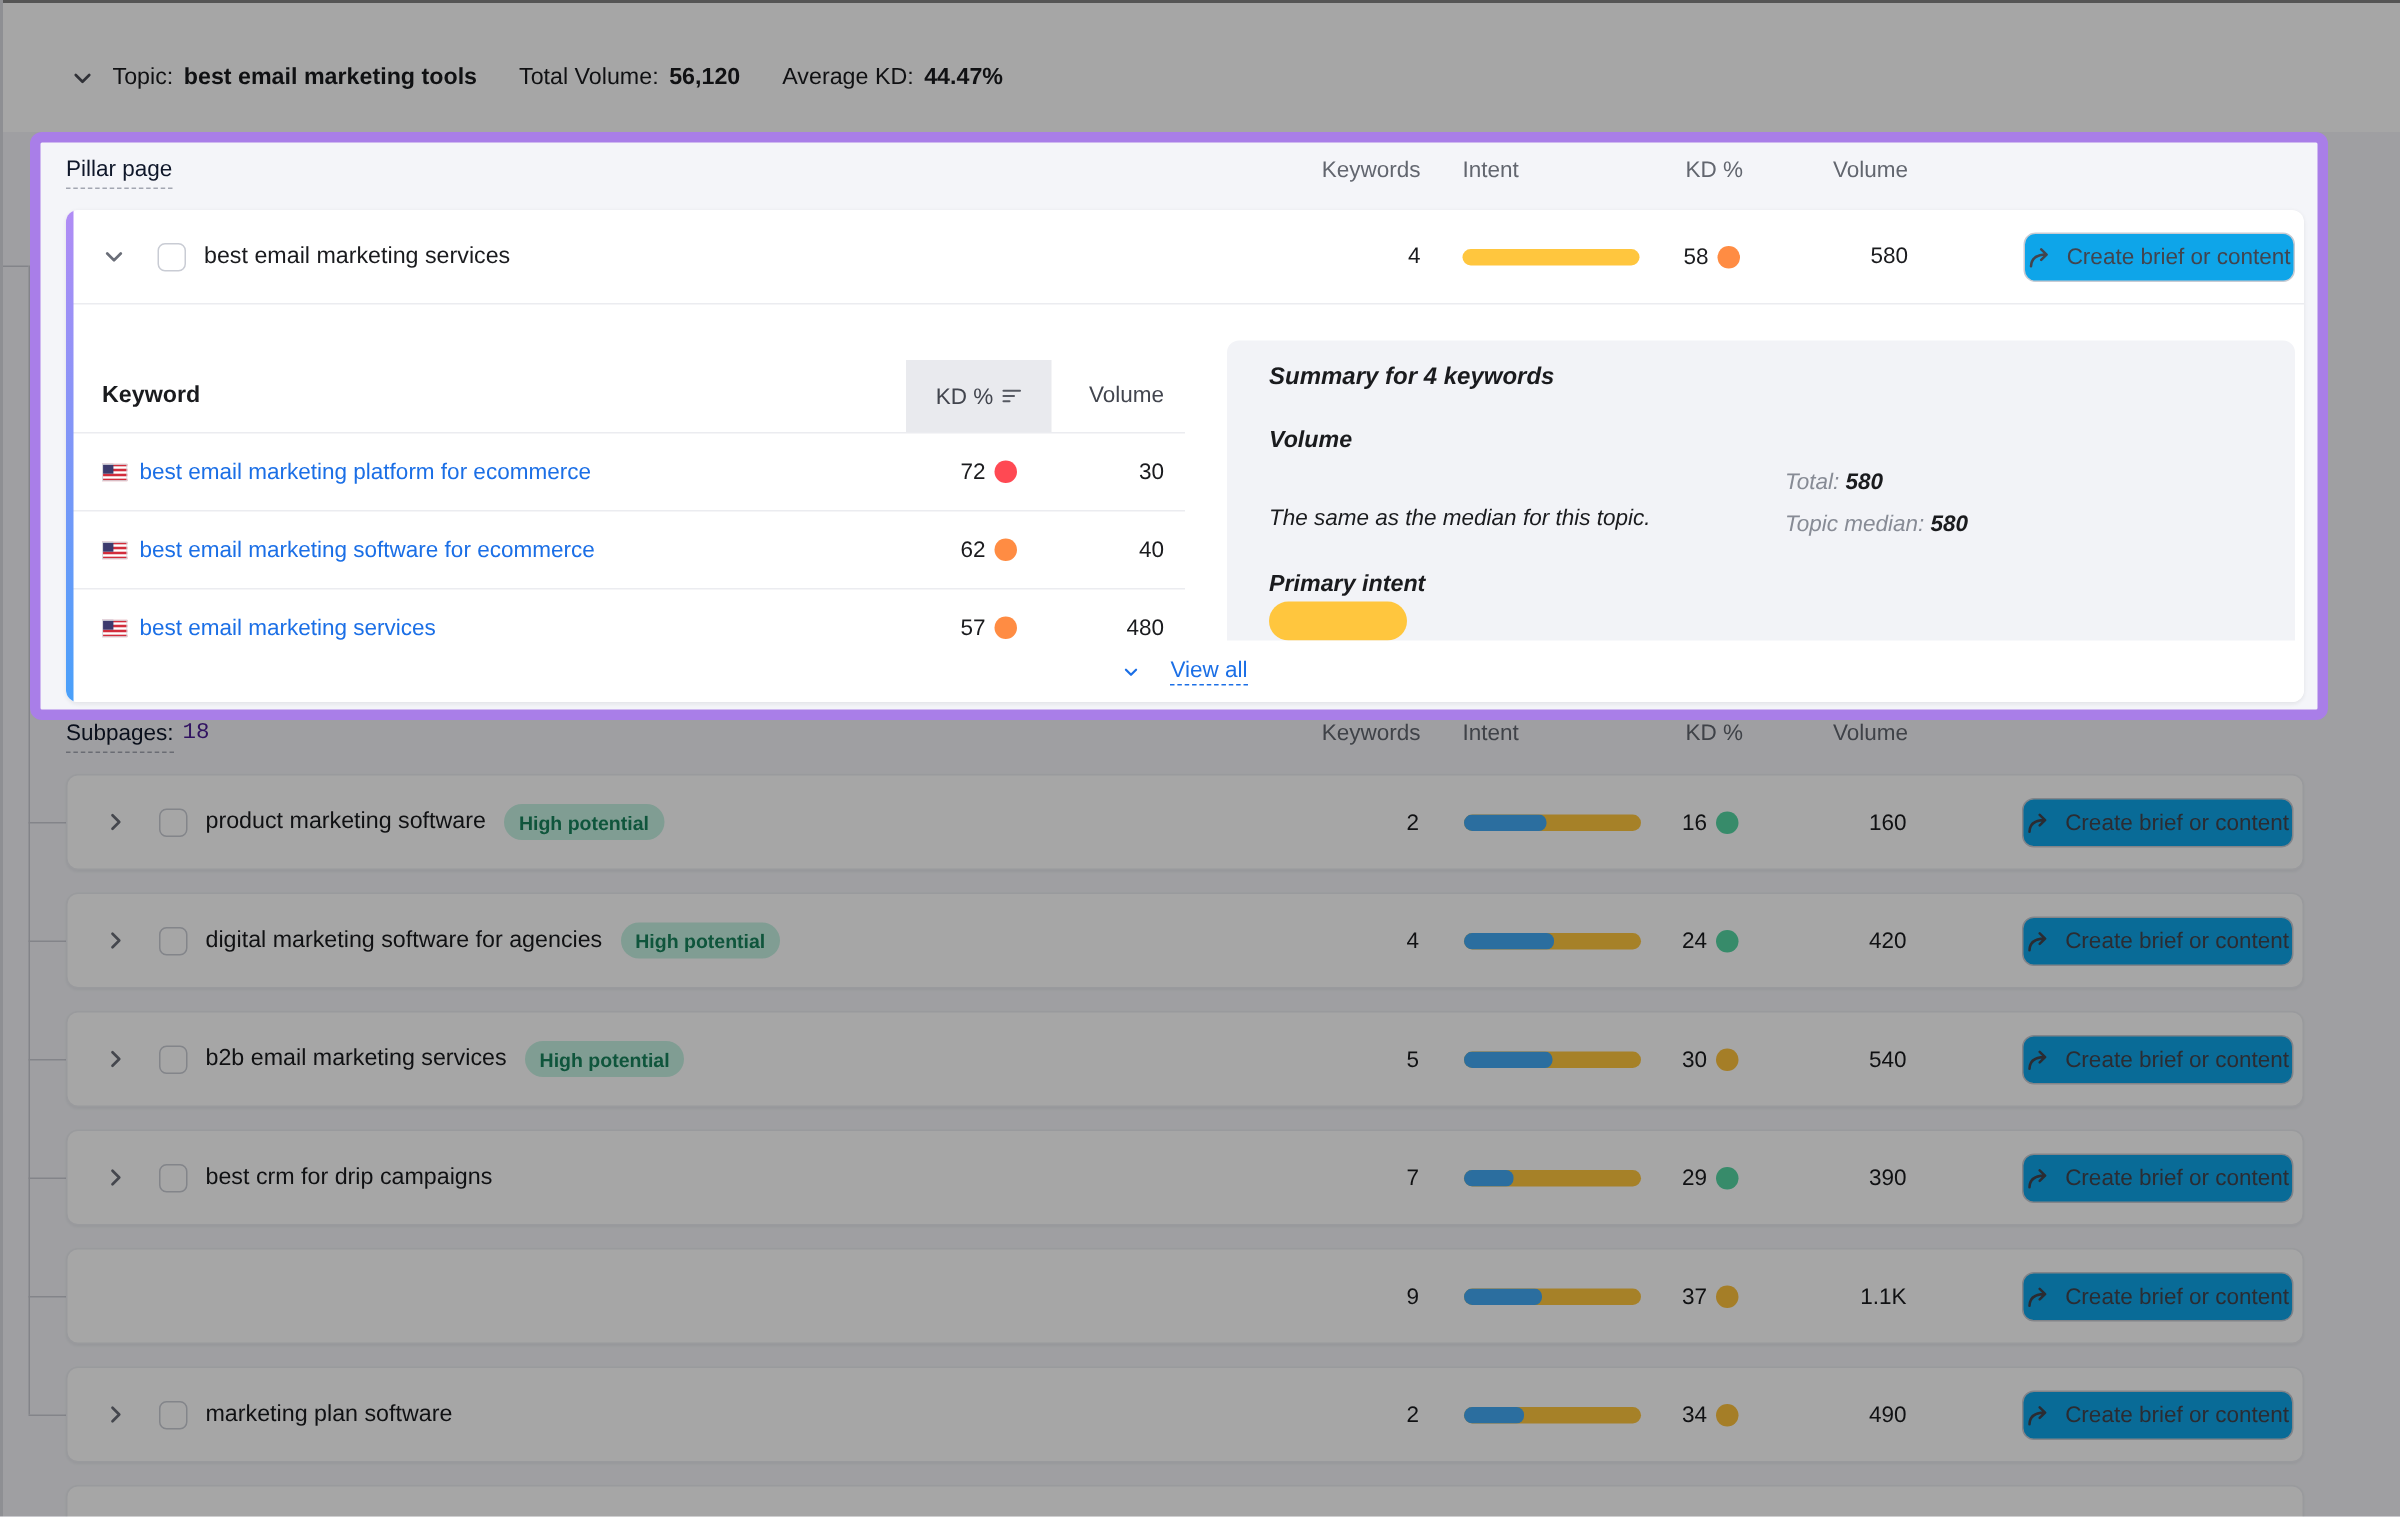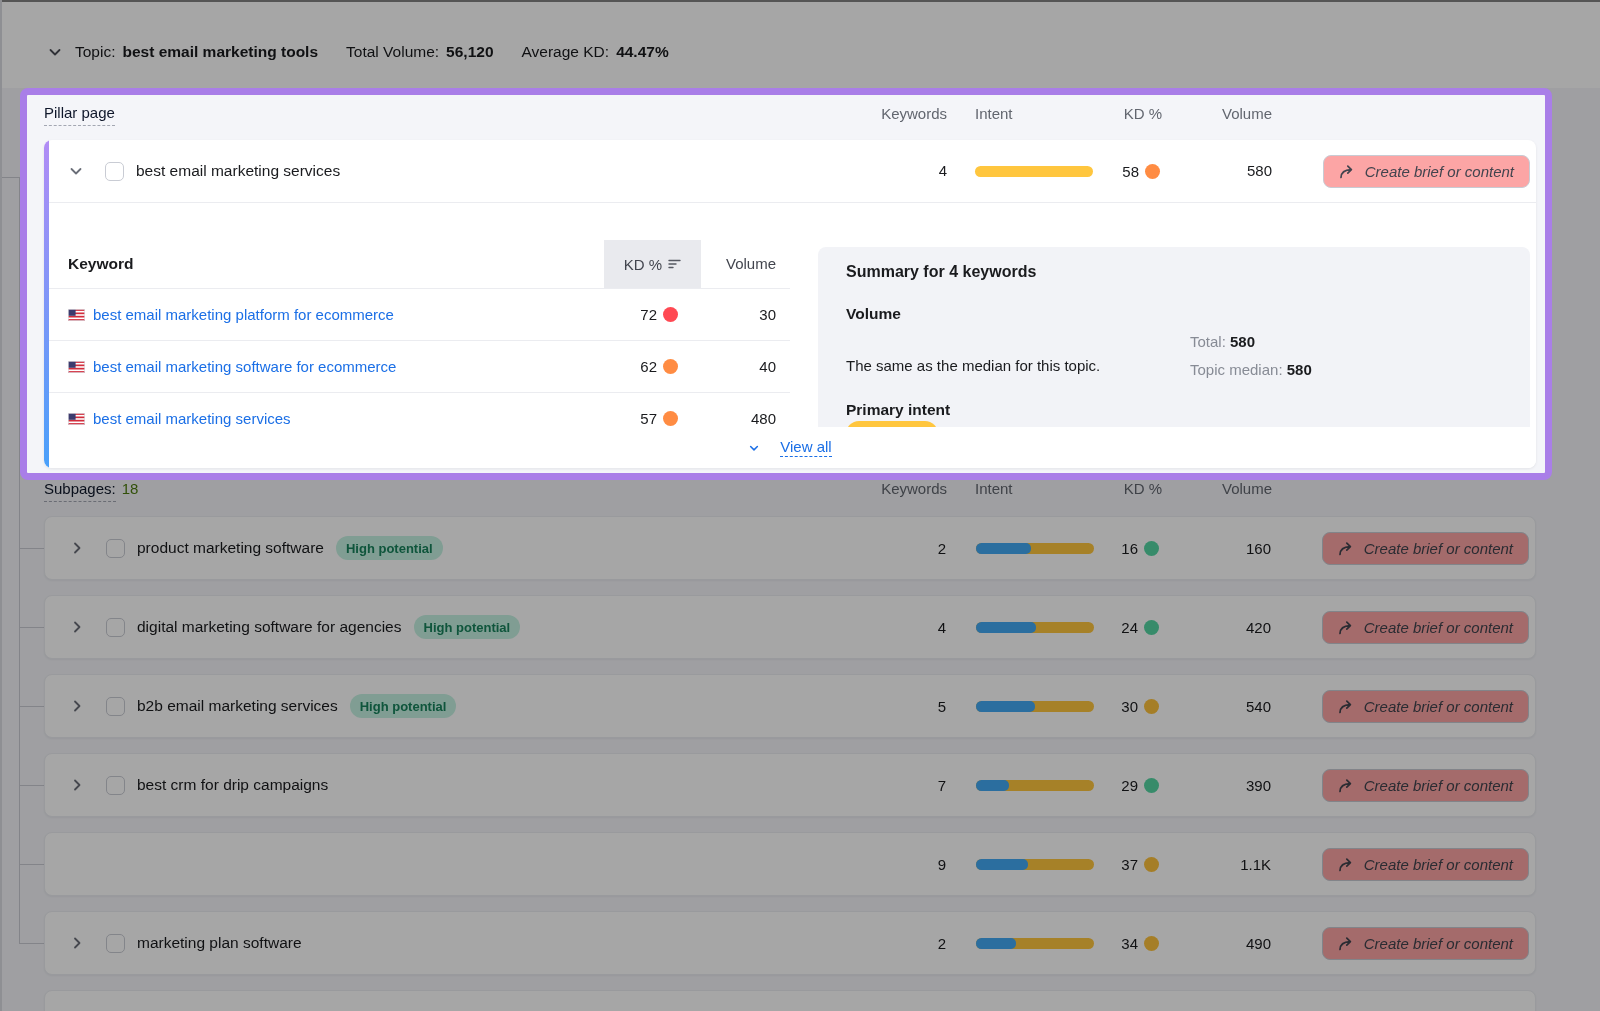--- a/index.html
+++ b/index.html
@@ -28,21 +28,21 @@
 
   
   .col-h { position:absolute; top:0; color:#62666F; font-size:15px; line-height:20px; white-space:nowrap; }
 
   
   .dashed { color:#0f172a; border-bottom:1px dashed #A3A7B2; padding-bottom:2px; }
 
   
   .subpages-header { position:absolute; top:479px; left:0; width:1600px; height:22px; z-index:1; }
   .subpages-header .sp-label-wrap { position:absolute; left:44px; top:0; display:flex; gap:6px; line-height:20px; }
-  .subpages-header .sp-count { color:#4d7c0f; }
+  .subpages-header .sp-count { color:#4c1d95;font-family:Liberation Mono, monospace; }
 
   
   .card {
     position:absolute; left:44px; width:1492px; height:64px;
     background:#fff; border:1px solid #ECEDF1; border-radius:8px;
     box-shadow:0 1px 2px rgba(26,27,30,0.05); z-index:1;
   }
   .row-left { position:absolute; left:24px; top:0; height:100%; display:flex; align-items:center; }
   .row-left .chev { display:inline-flex; cursor:pointer; }
   .checkbox {
@@ -64,23 +64,23 @@
     width:118px; height:11px; border-radius:6px; overflow:hidden;
     background:var(--intent-yellow); display:flex;
   }
   .bar .seg { height:100%; background:var(--intent-blue); border-radius:0 5px 5px 0; }
   .kd-group { position:absolute; right:376px; top:0; height:100%; display:flex; align-items:center; gap:6px; }
   .kd-num { font-size:15px; }
   .dot { width:15px; height:15px; border-radius:50%; flex:none; }
   .volume { right:264px; }
   .brief-btn {
     position:absolute; right:6px; top:50%; margin-top:-16.5px; height:33px;
-    display:flex; align-items:center; gap:9px; padding:0 15px;
-    background:#fca5a5; border:1px solid #C8CBD3; border-radius:8px;
-    font-family:inherit; font-size:15px; color:#42444E; cursor:pointer; white-space:nowrap;font-style:italic;
+    display:flex; align-items:center; gap:9px; padding:0 2px;
+    background:#0ea5e9; border:1px solid #C8CBD3; border-radius:8px;
+    font-family:inherit; font-size:15px; color:#42444E; cursor:pointer; white-space:nowrap;
   }
 
   
   .highlight-box {
     position:absolute; top:88px; left:20px; width:1532px; height:392px;
     border:7px solid var(--highlight-purple); border-radius:8px;
     background:#F4F5F9; z-index:5;
     box-shadow:0 0 0 3000px rgba(0,0,0,0.35);
   }
   .box-inner { position:relative; width:100%; height:100%; }
@@ -117,22 +117,22 @@
   .kw-row .flag { position:absolute; left:24px; top:50%; margin-top:-6px; display:inline-flex; }
   .kw-link {
     position:absolute; left:49px; line-height:52px;
     color:var(--link-blue); text-decoration:none; font-size:15px; white-space:nowrap; cursor:pointer;
   }
   .kw-row .kd-group { right:112px; }
   .kw-row .volume { right:14px; line-height:52px; }
 
   
   .summary {
-    position:absolute; left:774px; top:44px; width:712px; height:260px;
-    background:#F2F3F7; border-radius:8px;
+    position:absolute; left:774px; top:24px; width:712px; height:260px;
+    background:#F2F3F7; border-radius:8px;font-style:italic;
   }
   .summary .sum-title { position:absolute; left:28px; top:16px; font-size:16px; font-weight:700; }
   .summary .sum-heading { position:absolute; left:28px; font-size:15.5px; font-weight:700; }
   .sum-heading.h-volume { top:58px; }
   .sum-heading.h-intent { top:154px; }
   .summary .sum-note { position:absolute; left:28px; top:85px; width:330px; font-size:15px; line-height:20px;margin-top:24px; }
   .summary .sum-stats { position:absolute; left:372px; top:85px; font-size:15px; line-height:20px; }
   .summary .sum-stats .stat + .stat { margin-top:8px; }
   .summary .gray { color:#878B95; }
   .summary b { font-weight:700; }

